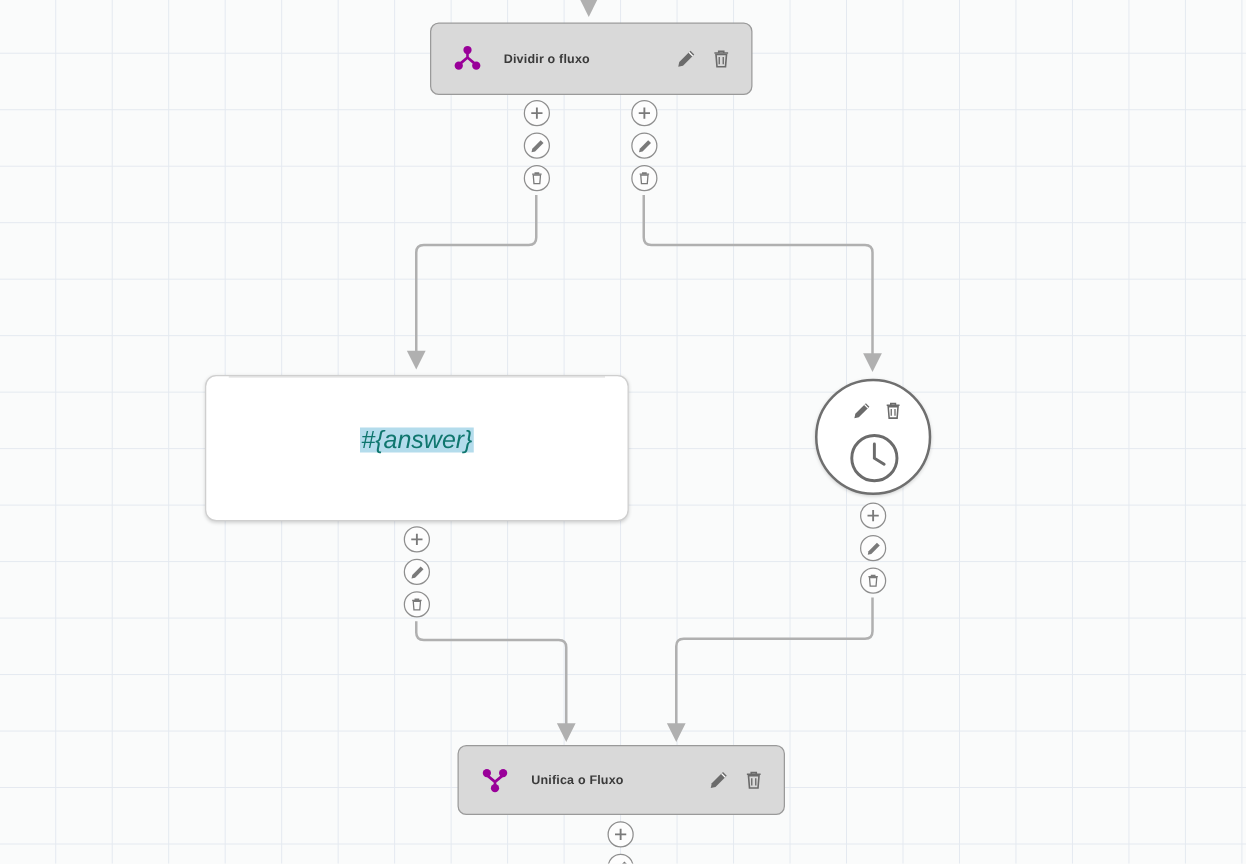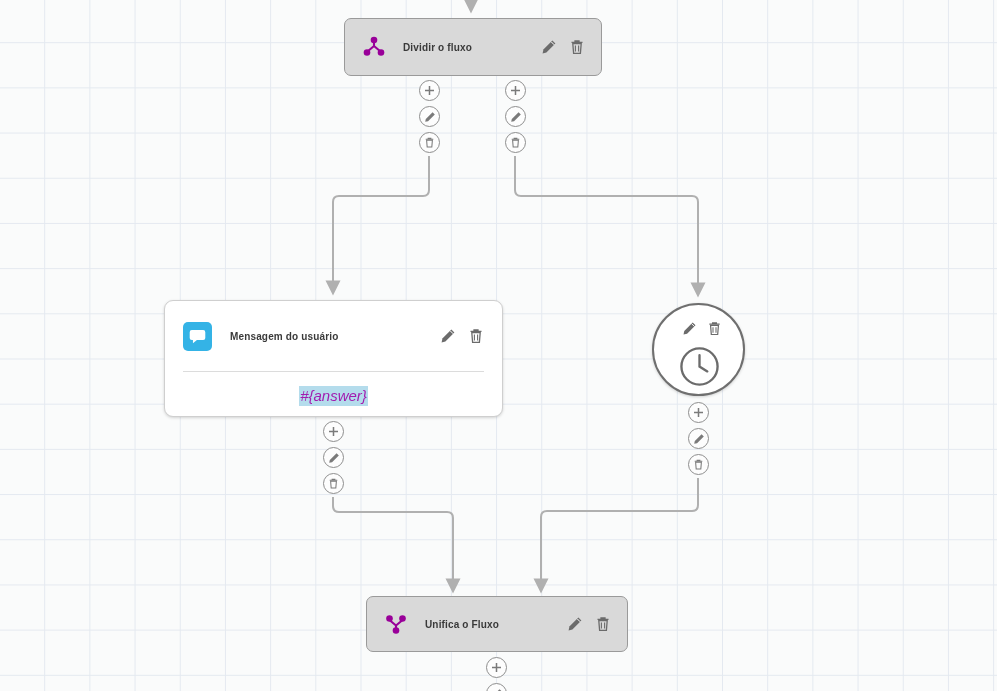--- a/index.html
+++ b/index.html
@@ -91,25 +91,26 @@
     background: #dcdcdc;
     margin: 0 18px;
   }
   .msg-body {
     text-align: center;
     padding: 14px 16px 6px 16px;
   }
   .token {
     display: inline-block;
     background: #b4dcec;
-    color: #a21caf;
+    color: #0f766e;
     font-style: italic;
-    font-size: 15px;
+    font-size: 20px;
     padding: 0 1px;
     line-height: 20px;
+    margin-top: 26px;
   }
 
   
   .btn-stack {
     position: absolute;
     display: flex;
     flex-direction: column;
     align-items: center;
   }
   .cbtn {
@@ -218,44 +219,20 @@
     </div>
     <div class="cbtn">
       <svg width="11" height="11" viewBox="0 0 16 16">
         <path d="M2.5 3.4 L13.5 3.4 M6 3.4 L6 2 L10 2 L10 3.4" stroke="#7a7a7a" stroke-width="1.5" fill="none"></path>
         <path d="M3.8 4.6 L12.2 4.6 L11.4 14.4 L4.6 14.4 Z" fill="none" stroke="#7a7a7a" stroke-width="1.5"></path>
       </svg>
     </div>
   </div>
 
   <div class="node node-white" style="left:164px; top:300px; width:339px; height:117px;">
-    <div class="row" style="height:70px; padding:0 18px; box-sizing:border-box;">
-      <span class="hdr-icon" style="width:29px;height:29px;background:#34b3e6;border-radius:5px;">
-        <svg width="19" height="19" viewBox="0 0 20 20">
-          <path d="M4 3.2 H16 A2.2 2.2 0 0 1 18.2 5.4 V11.6
-                   A2.2 2.2 0 0 1 16 13.8 H9.4 L5.2 17 V13.8 H4
-                   A2.2 2.2 0 0 1 1.8 11.6 V5.4 A2.2 2.2 0 0 1 4 3.2 Z" fill="#ffffff"></path>
-        </svg>
-      </span>
-      <span class="node-title" style="margin-left:18px;">Mensagem do usuário</span>
-      <span class="spacer"></span>
-      <span class="tool" style="margin-right:12px;">
-        <svg width="16" height="16" viewBox="0 0 16 16">
-          <path d="M11.4 1.6 L14.4 4.6 L5.4 13.6 L1.6 14.4 L2.4 10.6 Z" fill="#6b6b6b"></path>
-          <path d="M10.2 2.8 L13.2 5.8" stroke="#ffffff" stroke-width="1"></path>
-        </svg>
-      </span>
-      <span class="tool">
-        <svg width="16" height="16" viewBox="0 0 16 16">
-          <path d="M2.5 3.4 L13.5 3.4 M6 3.4 L6 2 L10 2 L10 3.4" stroke="#6b6b6b" stroke-width="1.3" fill="none"></path>
-          <path d="M3.8 4.6 L12.2 4.6 L11.4 14.4 L4.6 14.4 Z" fill="none" stroke="#6b6b6b" stroke-width="1.3"></path>
-          <path d="M6.4 6.6 L6.4 12.4 M9.6 6.6 L9.6 12.4" stroke="#6b6b6b" stroke-width="1.1"></path>
-        </svg>
-      </span>
-    </div>
     <div class="divider"></div>
     <div class="msg-body">
       <span class="token">#{answer}</span>
     </div>
   </div>
 
   <div class="btn-stack" style="left:323px; top:421px;">
     <div class="cbtn">
       <svg width="11" height="11" viewBox="0 0 11 11">
         <path d="M5.5 1 L5.5 10 M1 5.5 L10 5.5" stroke="#7a7a7a" stroke-width="1.5"></path>

